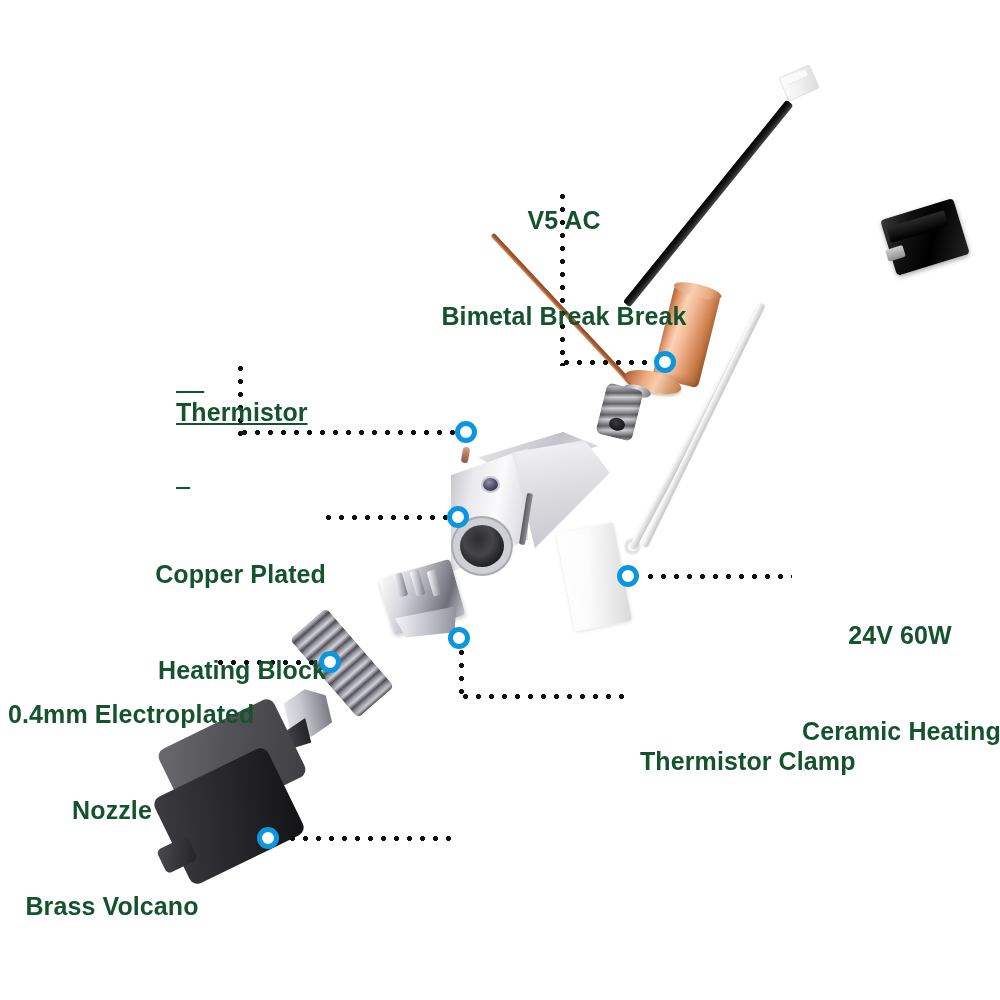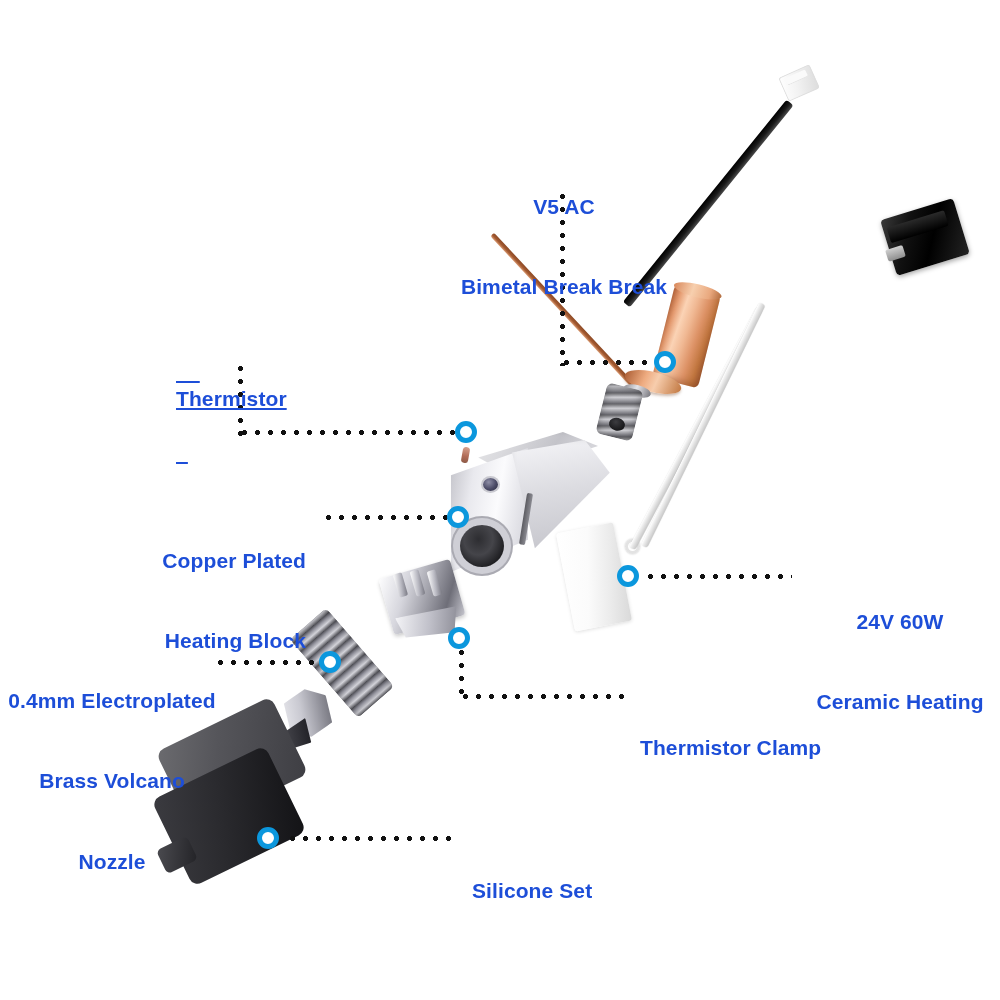--- a/index.html
+++ b/index.html
@@ -9,23 +9,23 @@
     background:#ffffff;
     font-family:"Liberation Sans", sans-serif;
     overflow:hidden;
     position:relative;
   }
   #stage{position:absolute;inset:0;width:1000px;height:1000px;}
 
   
   .label{
     position:absolute;
-    color:#1d4ed8;
+    color:#14532d;
     font-weight:bold;
-    font-size:21px;
+    font-size:25px;
     line-height:1.28;
     white-space:pre;
     letter-spacing:.1px;
   }
   .label.center{text-align:center;}
   .label.right{text-align:right;}
   .label.left{text-align:left;}
 
   
   .dot-h{
@@ -310,37 +310,34 @@
 
   <div class="label center" style="left:440px;top:140px;width:248px;">
     <div>V5 AC</div>
     <div>Bimetal Break Break</div>
   </div>
 
   <div class="label left" style="left:176px;top:332px;width:220px;text-decoration:underline;">
     <div>Thermistor</div>
   </div>
 
-  <div class="label right" style="left:48px;top:494px;width:258px;">
+  <div class="label right" style="left:68px;top:494px;width:258px;">
     <div>Copper Plated</div>
     <div>Heating Block</div>
   </div>
 
   <div class="label center" style="left:802px;top:555px;width:196px;">
     <div>24V 60W</div>
     <div>Ceramic Heating</div>
   </div>
 
   <div class="label center" style="left:8px;top:634px;width:208px;">
     <div>0.4mm Electroplated</div>
+    <div>Nozzle</div>
     <div>Brass Volcano</div>
-    <div>Nozzle</div>
   </div>
 
   <div class="label left" style="left:640px;top:681px;width:250px;">
     <div>Thermistor Clamp</div>
   </div>
 
-  <div class="label left" style="left:472px;top:824px;width:220px;">
-    <div>Silicone Set</div>
-  </div>
 
 </div>
 
 </body></html>

